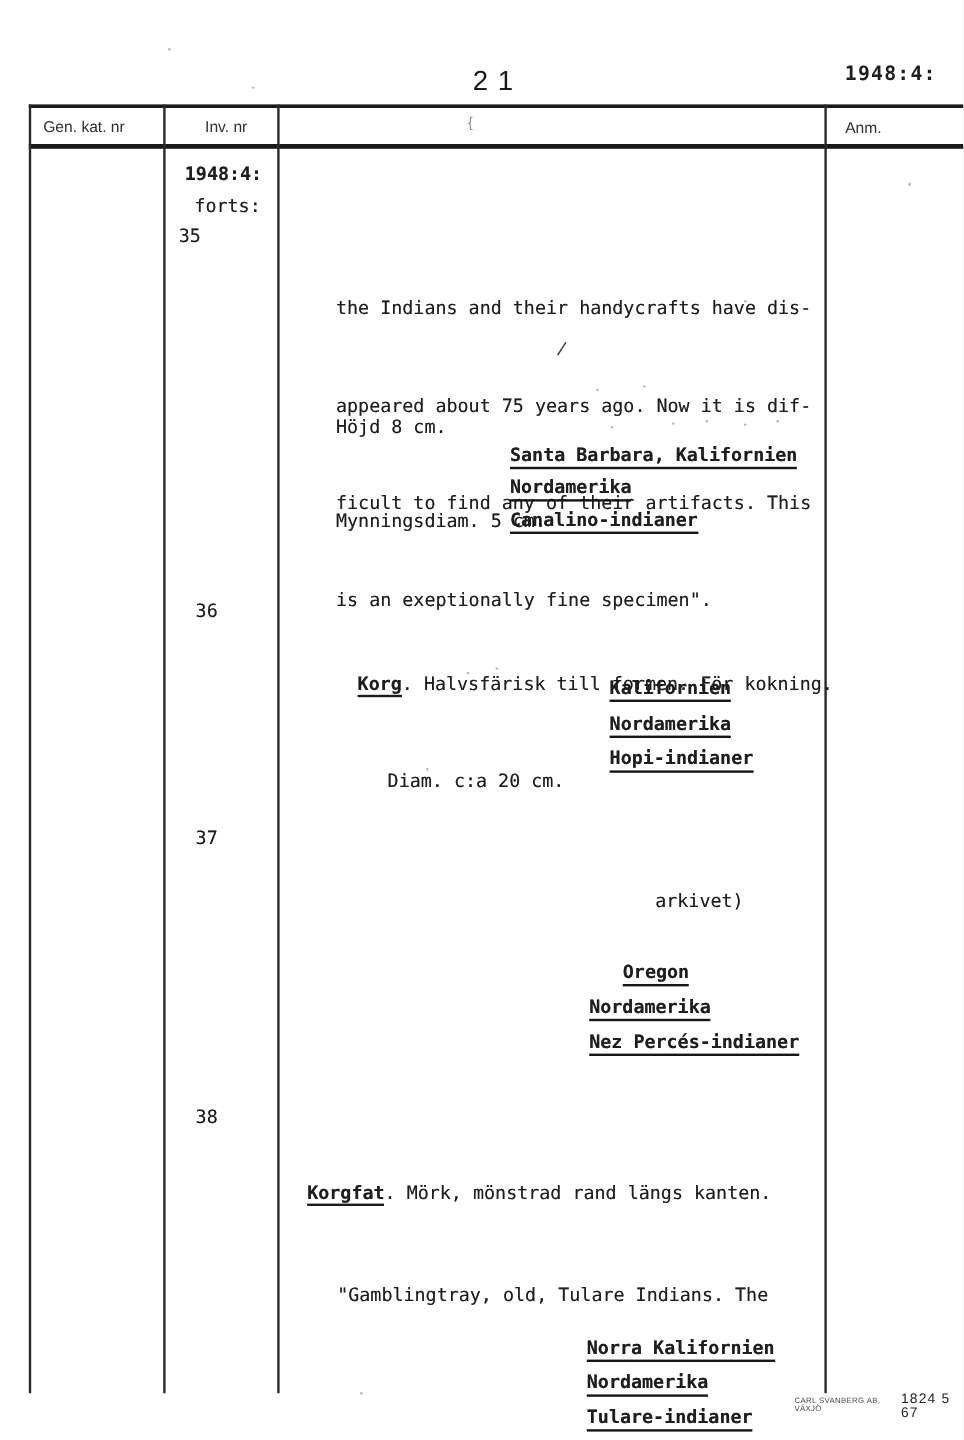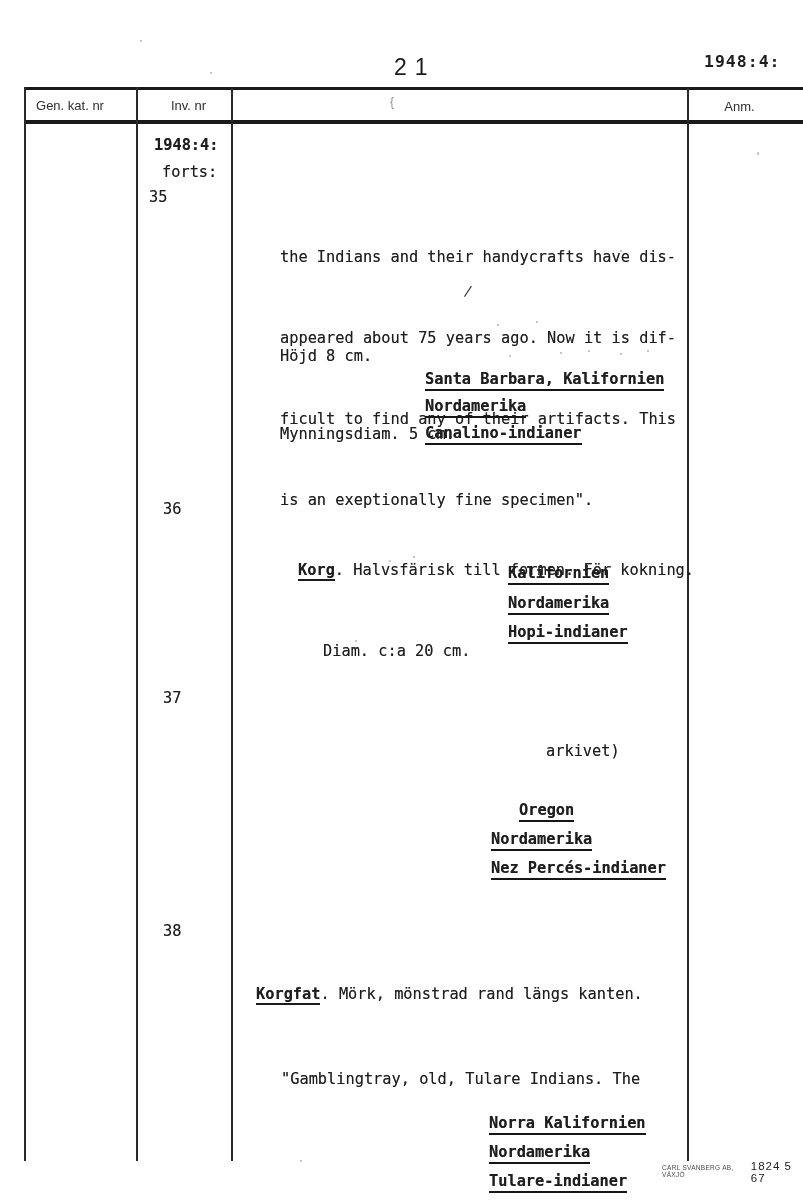--- a/index.html
+++ b/index.html
@@ -54,21 +54,21 @@
   <div class="abs hline" style="left:24px;top:87px;width:779px;height:2.5px;"></div>
   <div class="abs hline" style="left:24px;top:120px;width:779px;height:3.5px;"></div>
   <div class="abs vline" style="left:24px;top:87px;height:1074px;"></div>
   <div class="abs vline" style="left:136px;top:87px;height:1074px;"></div>
   <div class="abs vline" style="left:231px;top:87px;height:1074px;"></div>
   <div class="abs vline" style="left:687px;top:87px;height:1074px;"></div>
 
   <div class="abs form-label" style="left:24px;top:98px;width:92px;">Gen. kat. nr</div>
   <div class="abs form-label" style="left:136px;top:98px;width:105px;">Inv. nr</div>
   <div class="abs form-label" style="left:390px;top:95px;opacity:.55;font-size:12px;">{</div>
-  <div class="abs form-label" style="left:687px;top:99px;width:105px;">Anm.</div>
+  <div class="abs form-label" style="left:667px;top:99px;width:105px;">Anm.</div>
 
   <div class="abs tw tw-bold" style="left:154px;top:132px;">1948:4:</div>
   <div class="abs tw" style="left:162px;top:159px;">forts:</div>
   <div class="abs invnum" style="left:149px;top:188px;">35</div>
   <div class="abs invnum" style="left:163px;top:500px;">36</div>
   <div class="abs invnum" style="left:163px;top:689px;">37</div>
   <div class="abs invnum" style="left:163px;top:922px;">38</div>
 
   <div class="abs tw" style="left:280px;top:190px;">
     <div>the Indians and their handycrafts have dis-</div>

